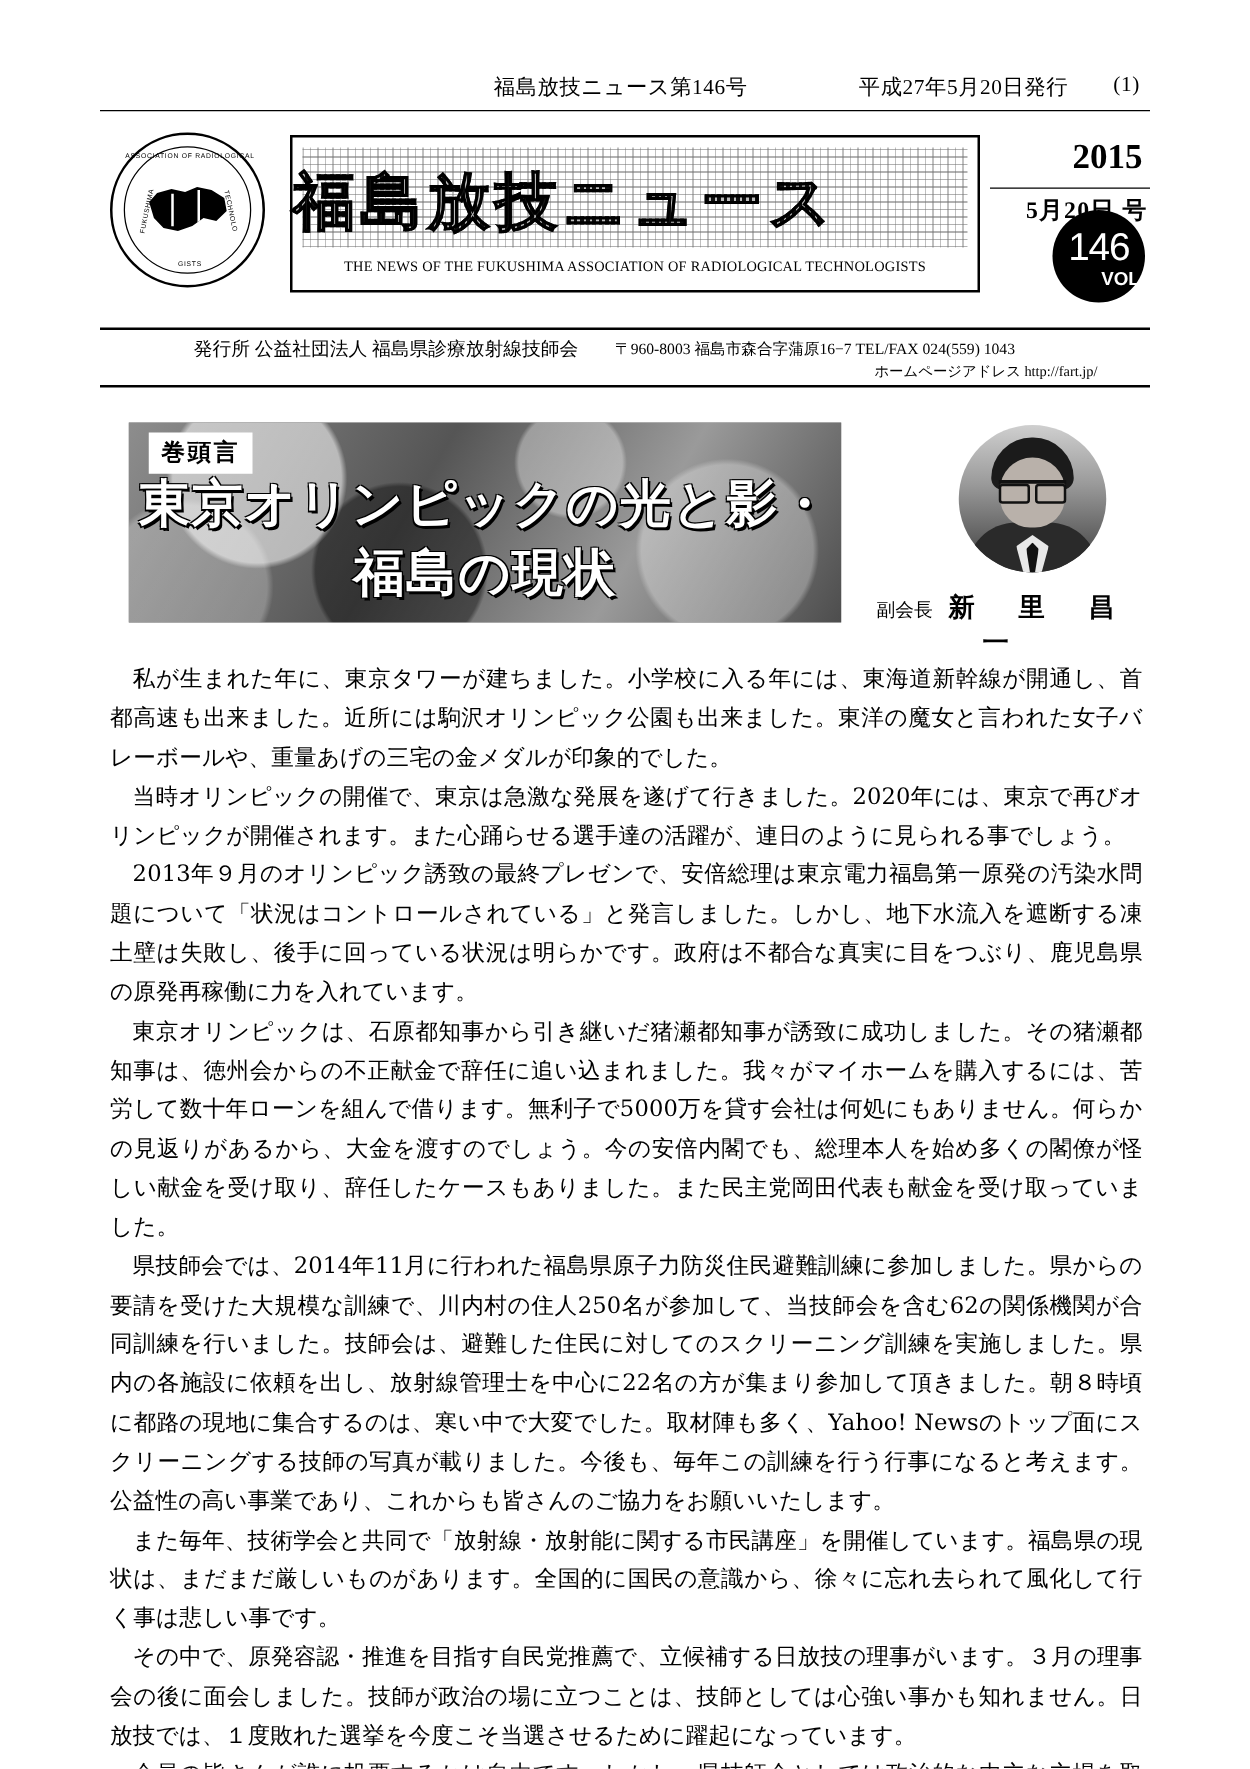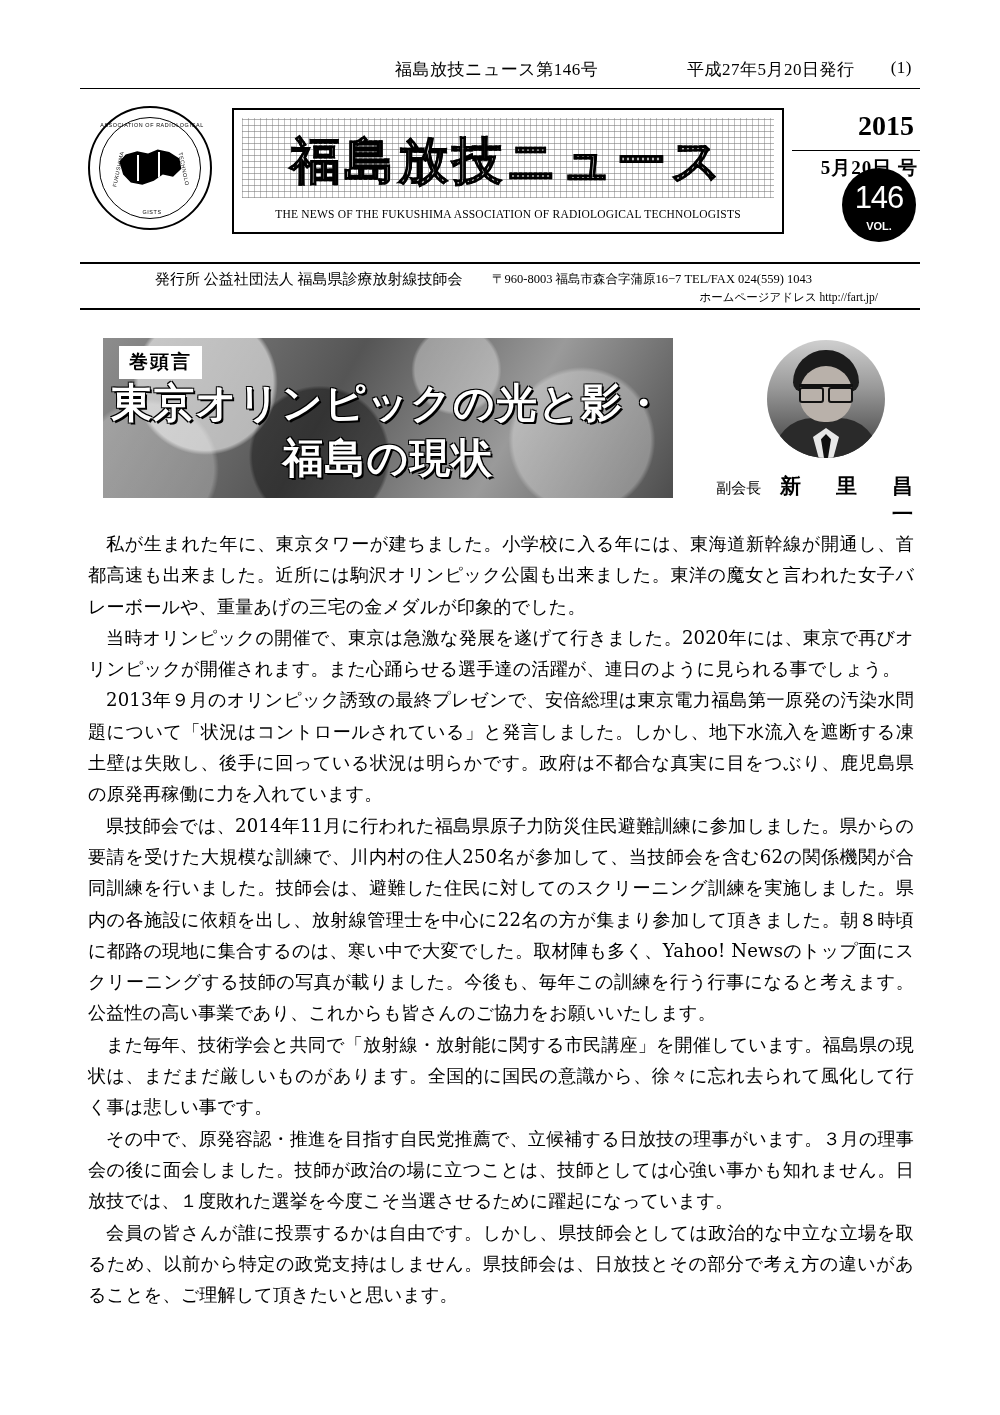--- a/index.html
+++ b/index.html
@@ -141,21 +141,20 @@
     height: 126px;
     border: 2px solid #000;
     box-sizing: border-box;
     background: #fff;
   }
   .title-jp {
     position: absolute;
     left: 0;
     right: 0;
     top: 18px;
-    text-align: center;
     font-size: 50px;
     font-weight: bold;
     letter-spacing: 4px;
     font-family: "DejaVu Sans", "Liberation Sans", sans-serif;
     -webkit-text-stroke: 1px #000;
     background: repeating-linear-gradient(90deg, #111 0 3px, #bbb 3px 5px);
     -webkit-background-clip: text;
     background-clip: text;
     color: transparent;
   }
@@ -233,22 +232,22 @@
     font-size: 31px;
     font-weight: normal;
     font-family: "Liberation Sans", sans-serif;
     letter-spacing: -1px;
   }
   .vol-label {
     position: absolute;
     left: 0;
     right: 0;
     bottom: 10px;
-    text-align: center;
-    font-size: 11px;
+    text-align: right;
+    font-size: 15px;
     font-weight: bold;
     font-family: "Liberation Sans", sans-serif;
   }
 
   
   .rule-pub-top {
     position: absolute;
     top: 262px;
     left: 80px;
     width: 840px;
@@ -409,23 +408,22 @@
     width: 10px;
     height: 24px;
     background: #111;
     clip-path: polygon(50% 0, 100% 22%, 70% 100%, 30% 100%, 0 22%);
   }
   .byline {
     position: absolute;
     top: 472px;
     right: 80px;
     width: 240px;
-    text-align: right;
+    text-align: center;
     font-size: 18px;
-    font-family: Liberation Mono, monospace;
   }
   .byline .role { font-size: 15px; }
   .byline .name {
     font-size: 21px;
     font-weight: bold;
     letter-spacing: 7px;
     margin-left: 8px;
   }
 
   
@@ -518,19 +516,20 @@
   </div>
   <div class="byline">
     <span class="role">副会長</span>
     <span class="name">新　里　昌　一</span>
   </div>
 
   <div class="body-text">
     <p>私が生まれた年に、東京タワーが建ちました。小学校に入る年には、東海道新幹線が開通し、首都高速も出来ました。近所には駒沢オリンピック公園も出来ました。東洋の魔女と言われた女子バレーボールや、重量あげの三宅の金メダルが印象的でした。</p>
     <p>当時オリンピックの開催で、東京は急激な発展を遂げて行きました。2020年には、東京で再びオリンピックが開催されます。また心踊らせる選手達の活躍が、連日のように見られる事でしょう。</p>
     <p>2013年９月のオリンピック誘致の最終プレゼンで、安倍総理は東京電力福島第一原発の汚染水問題について「状況はコントロールされている」と発言しました。しかし、地下水流入を遮断する凍土壁は失敗し、後手に回っている状況は明らかです。政府は不都合な真実に目をつぶり、鹿児島県の原発再稼働に力を入れています。</p>
+    <p>東京オリンピックは、石原都知事から引き継いだ猪瀬都知事が誘致に成功しました。その猪瀬都知事は、徳州会からの不正献金で辞任に追い込まれました。我々がマイホームを購入するには、苦労して数十年ローンを組んで借ります。無利子で5000万を貸す会社は何処にもありません。何らかの見返りがあるから、大金を渡すのでしょう。今の安倍内閣でも、総理本人を始め多くの閣僚が怪しい献金を受け取り、辞任したケースもありました。また民主党岡田代表も献金を受け取っていました。</p>
     <p>県技師会では、2014年11月に行われた福島県原子力防災住民避難訓練に参加しました。県からの要請を受けた大規模な訓練で、川内村の住人250名が参加して、当技師会を含む62の関係機関が合同訓練を行いました。技師会は、避難した住民に対してのスクリーニング訓練を実施しました。県内の各施設に依頼を出し、放射線管理士を中心に22名の方が集まり参加して頂きました。朝８時頃に都路の現地に集合するのは、寒い中で大変でした。取材陣も多く、Yahoo! Newsのトップ面にスクリーニングする技師の写真が載りました。今後も、毎年この訓練を行う行事になると考えます。公益性の高い事業であり、これからも皆さんのご協力をお願いいたします。</p>
     <p>また毎年、技術学会と共同で「放射線・放射能に関する市民講座」を開催しています。福島県の現状は、まだまだ厳しいものがあります。全国的に国民の意識から、徐々に忘れ去られて風化して行く事は悲しい事です。</p>
     <p>その中で、原発容認・推進を目指す自民党推薦で、立候補する日放技の理事がいます。３月の理事会の後に面会しました。技師が政治の場に立つことは、技師としては心強い事かも知れません。日放技では、１度敗れた選挙を今度こそ当選させるために躍起になっています。</p>
     <p>会員の皆さんが誰に投票するかは自由です。しかし、県技師会としては政治的な中立な立場を取るため、以前から特定の政党支持はしません。県技師会は、日放技とその部分で考え方の違いがあることを、ご理解して頂きたいと思います。</p>
   </div>
 
 </div>
 
 </body></html>

